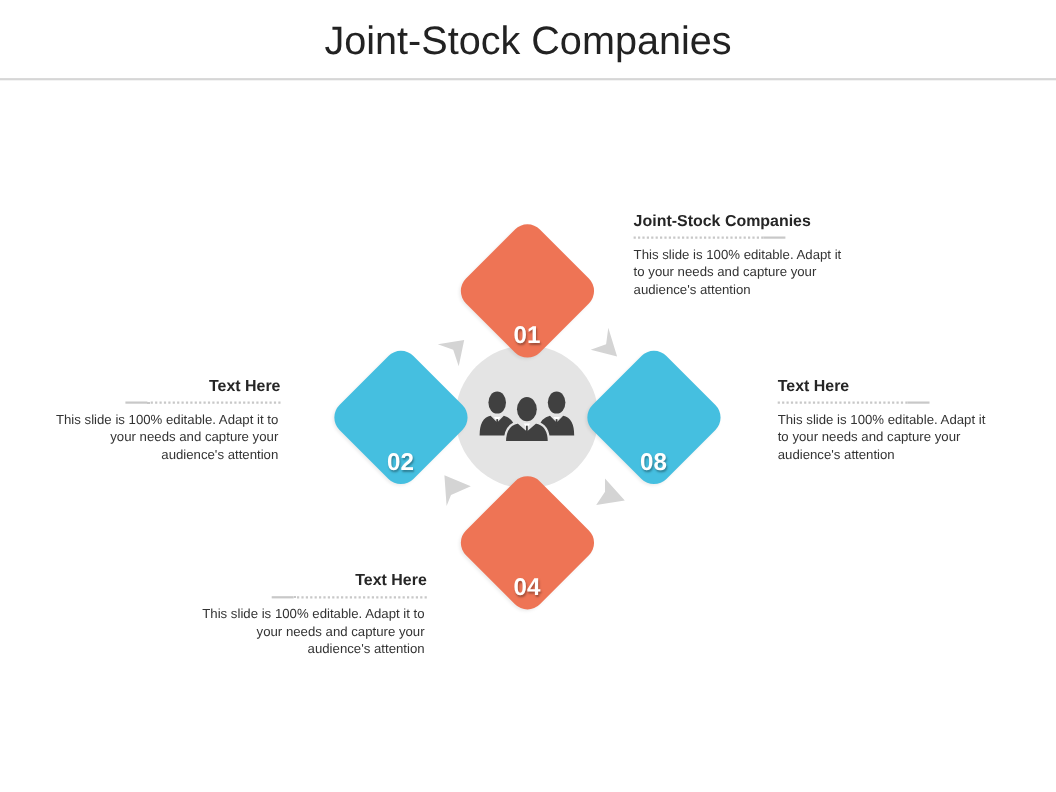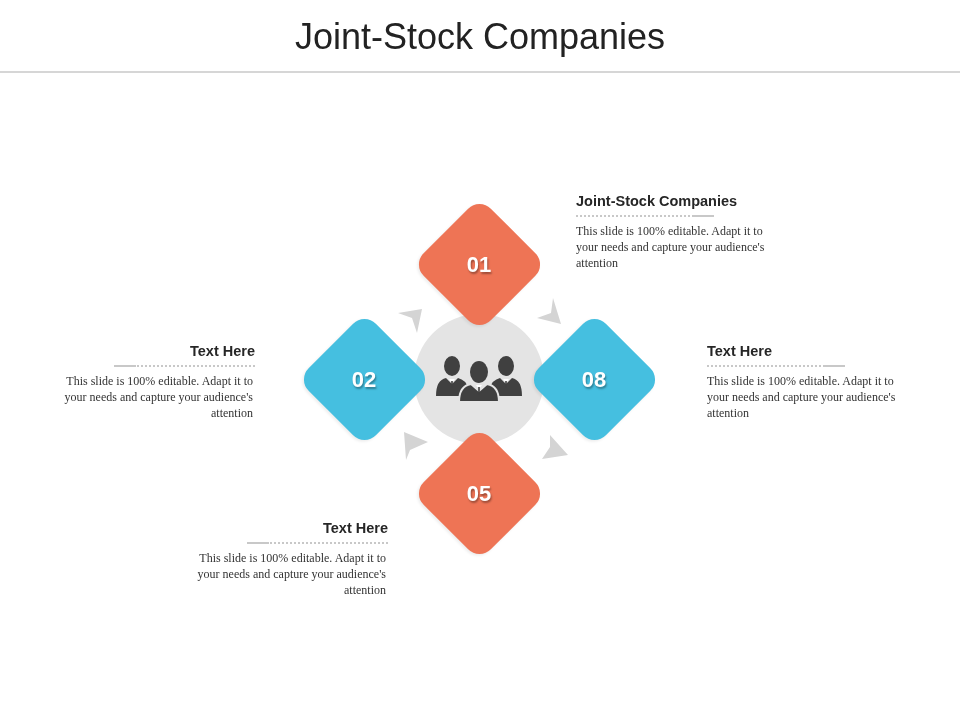--- a/index.html
+++ b/index.html
@@ -27,35 +27,36 @@
     box-shadow: 0 2px 3px rgba(0,0,0,0.08);
   }
   .diamond.orange { background: #ee7455; }
   .diamond.blue { background: #45bfe0; }
 
   .num {
     position: absolute; width: 80px; height: 30px; text-align: center;
     font-size: 22px; font-weight: 700; color: #ffffff;
     line-height: 30px;
     text-shadow: 1px 2px 2px rgba(0,0,0,0.35);
+    margin-top: 40px;
   }
 
   .arrow { position: absolute; width: 30px; height: 30px; }
 
   .people { position: absolute; left: 434px; top: 352px; width: 90px; height: 52px; }
 
   .block { position: absolute; width: 205px; }
   .block .heading { font-size: 14.5px; font-weight: 700; color: #262626; line-height: 18px; }
   .block .rule { position: relative; height: 2px; margin-top: 5px; margin-bottom: 6px; }
   .block .rule .dots {
     position: absolute; top: 0; height: 2px;
     border-top: 2px dotted #c8c8c8;
   }
   .block .rule .solid { position: absolute; top: 0; height: 2px; background: #c8c8c8; }
-  .block .body { font-size: 12px; line-height: 16px; color: #333333; font-family: Liberation Serif, serif; }
+  .block .body { font-size: 12px; line-height: 16px; color: #333333; }
   .block.left { text-align: right; }
   .block.right { text-align: left; }
 </style>
 </head>
 <body>
 
 <div class="title">Joint-Stock Companies</div>
 <div class="title-rule"></div>
 
 <div>
@@ -98,21 +99,21 @@
     <polygon points="2,2 26,12 8,20 4,30" fill="#d4d4d4"></polygon>
   </svg>
 
   <div class="diamond orange" style="left:431.5px; top:216.5px;"></div>
   <div class="diamond blue" style="left:546.5px; top:331.5px;"></div>
   <div class="diamond orange" style="left:431.5px; top:445.5px;"></div>
   <div class="diamond blue" style="left:316.5px; top:331.5px;"></div>
 
   <div class="num" style="left:439px; top:250px;">01</div>
   <div class="num" style="left:554px; top:365px;">08</div>
-  <div class="num" style="left:439px; top:479px;">05</div>
+  <div class="num" style="left:439px; top:479px;">04</div>
   <div class="num" style="left:324px; top:365px;">02</div>
 </div>
 
 <div class="block right" style="left:576px; top:192px;">
   <div class="heading">Joint-Stock Companies</div>
   <div class="rule">
     <span class="dots" style="left:0; width:118px;"></span>
     <span class="solid" style="left:118px; width:20px;"></span>
   </div>
   <div class="body" style="width:200px;">This slide is 100% editable. Adapt it to your needs and capture your audience's attention</div>

